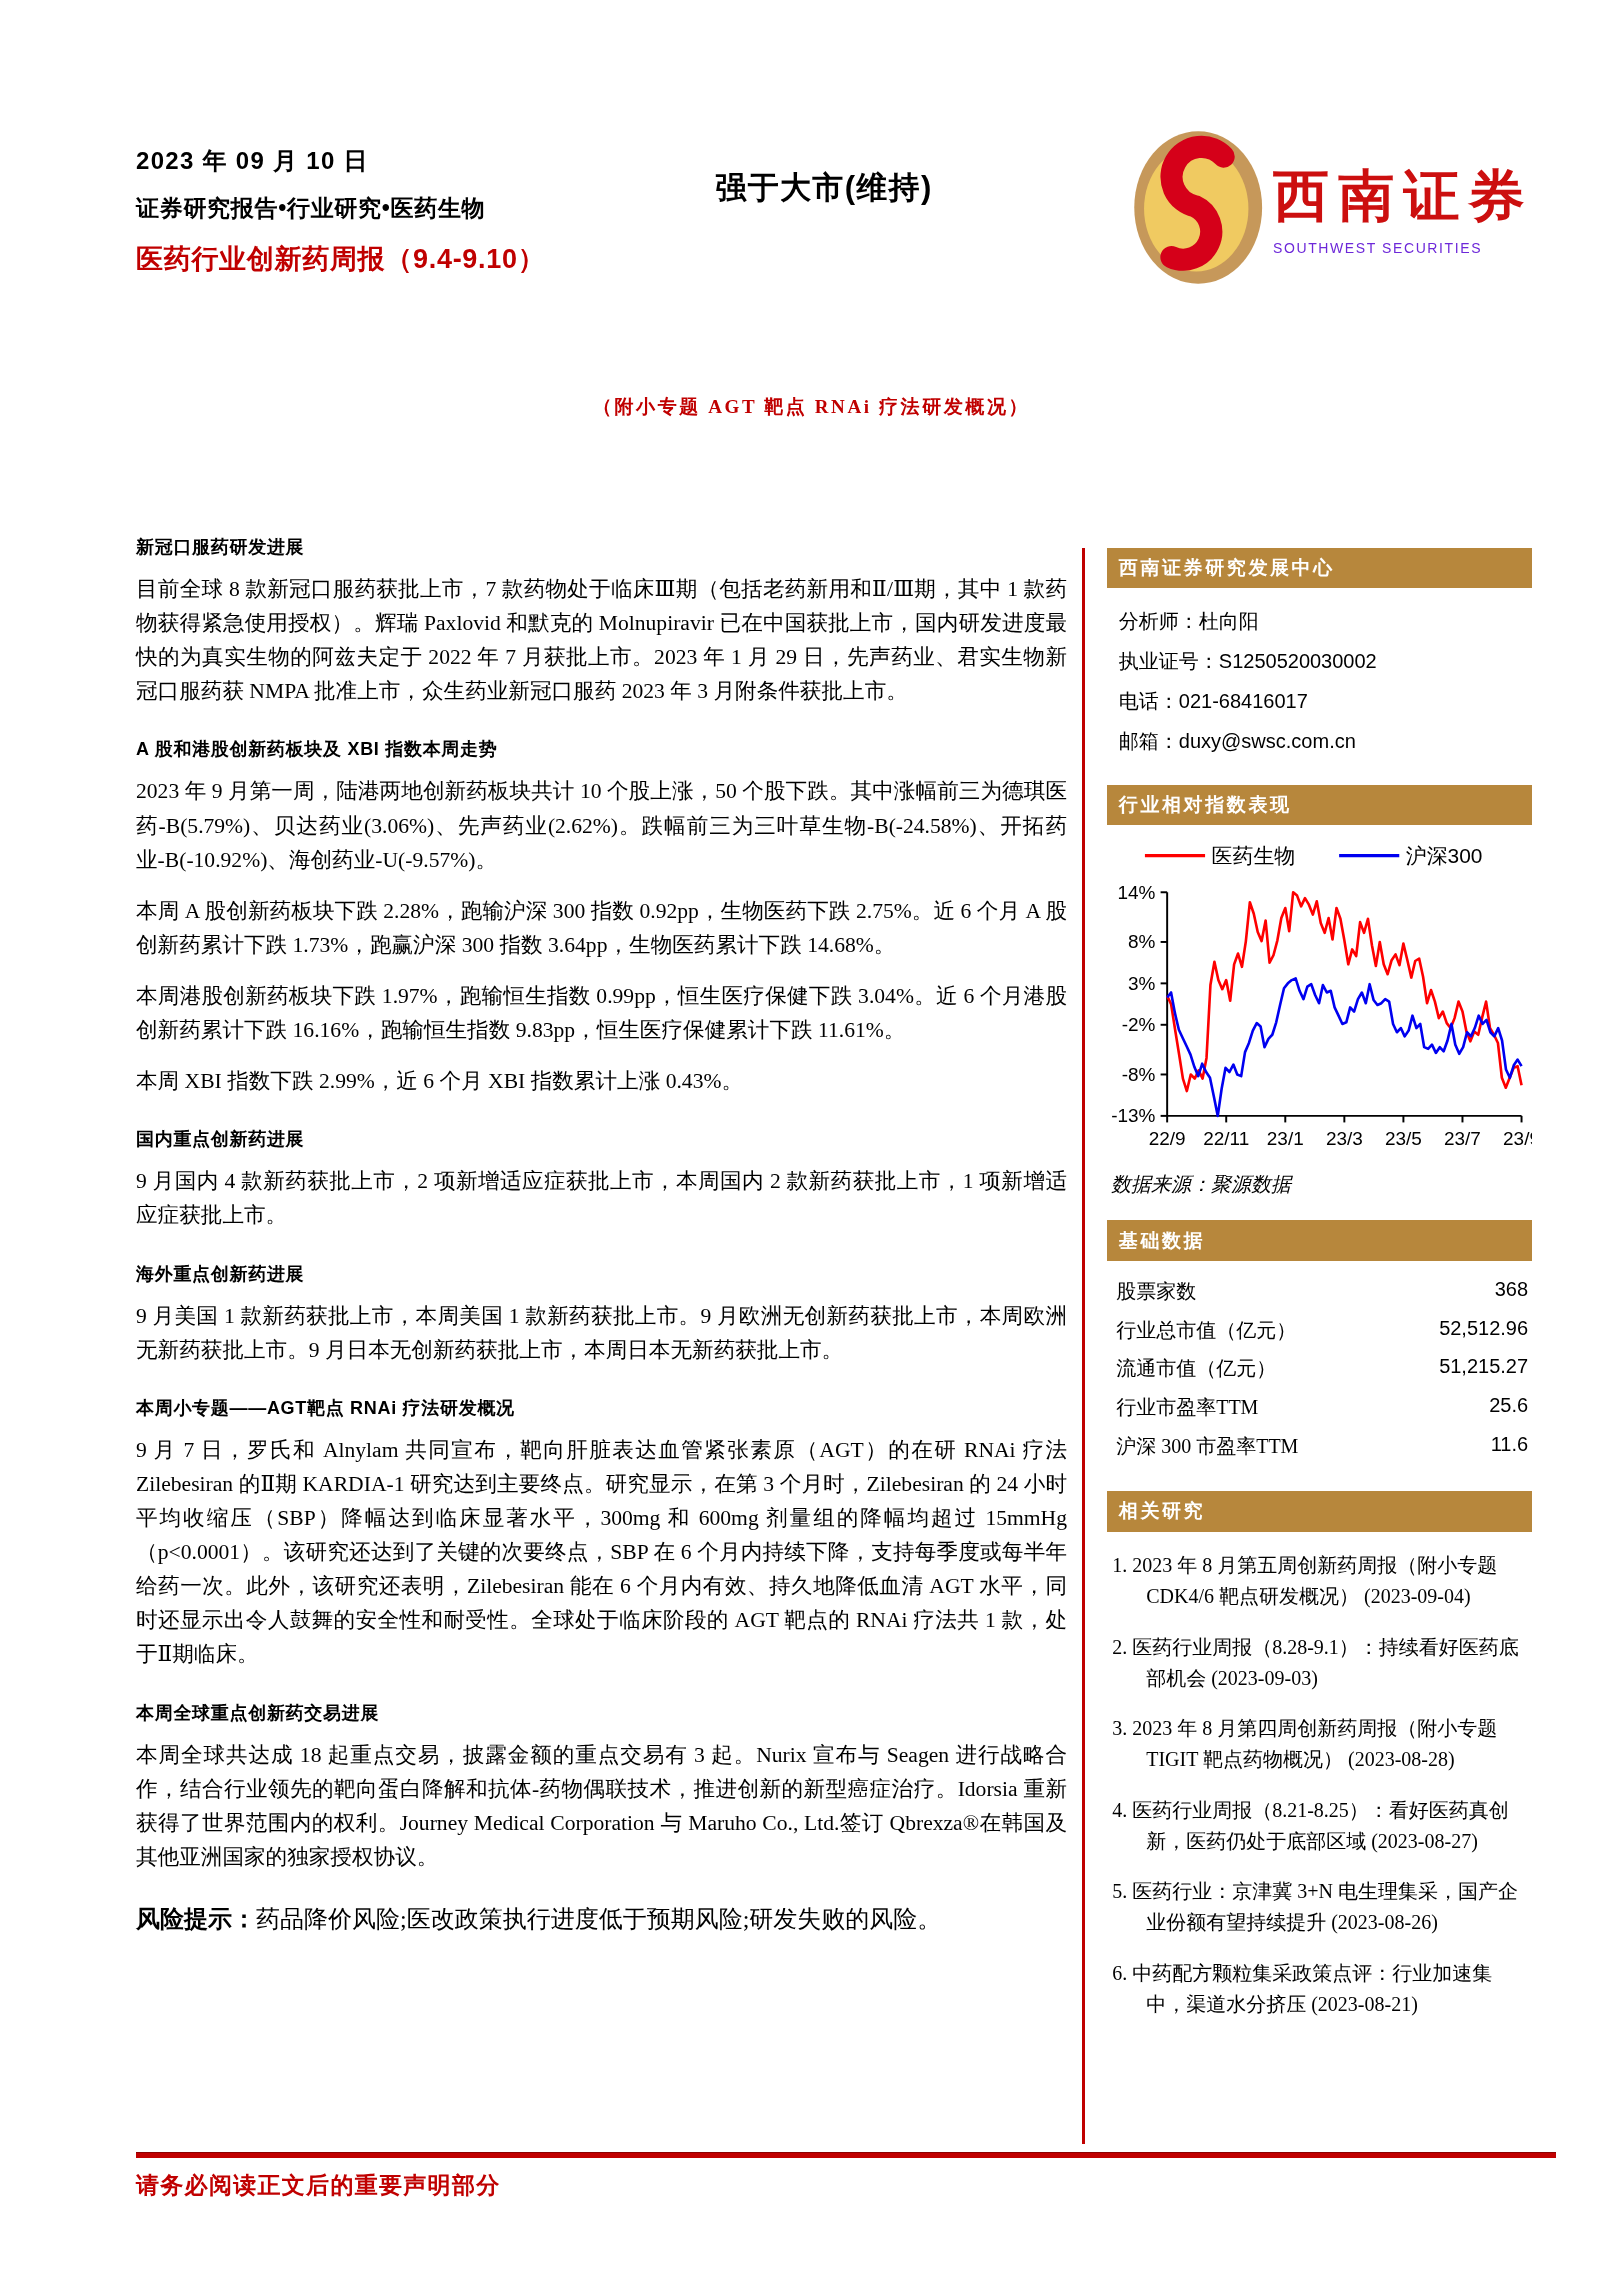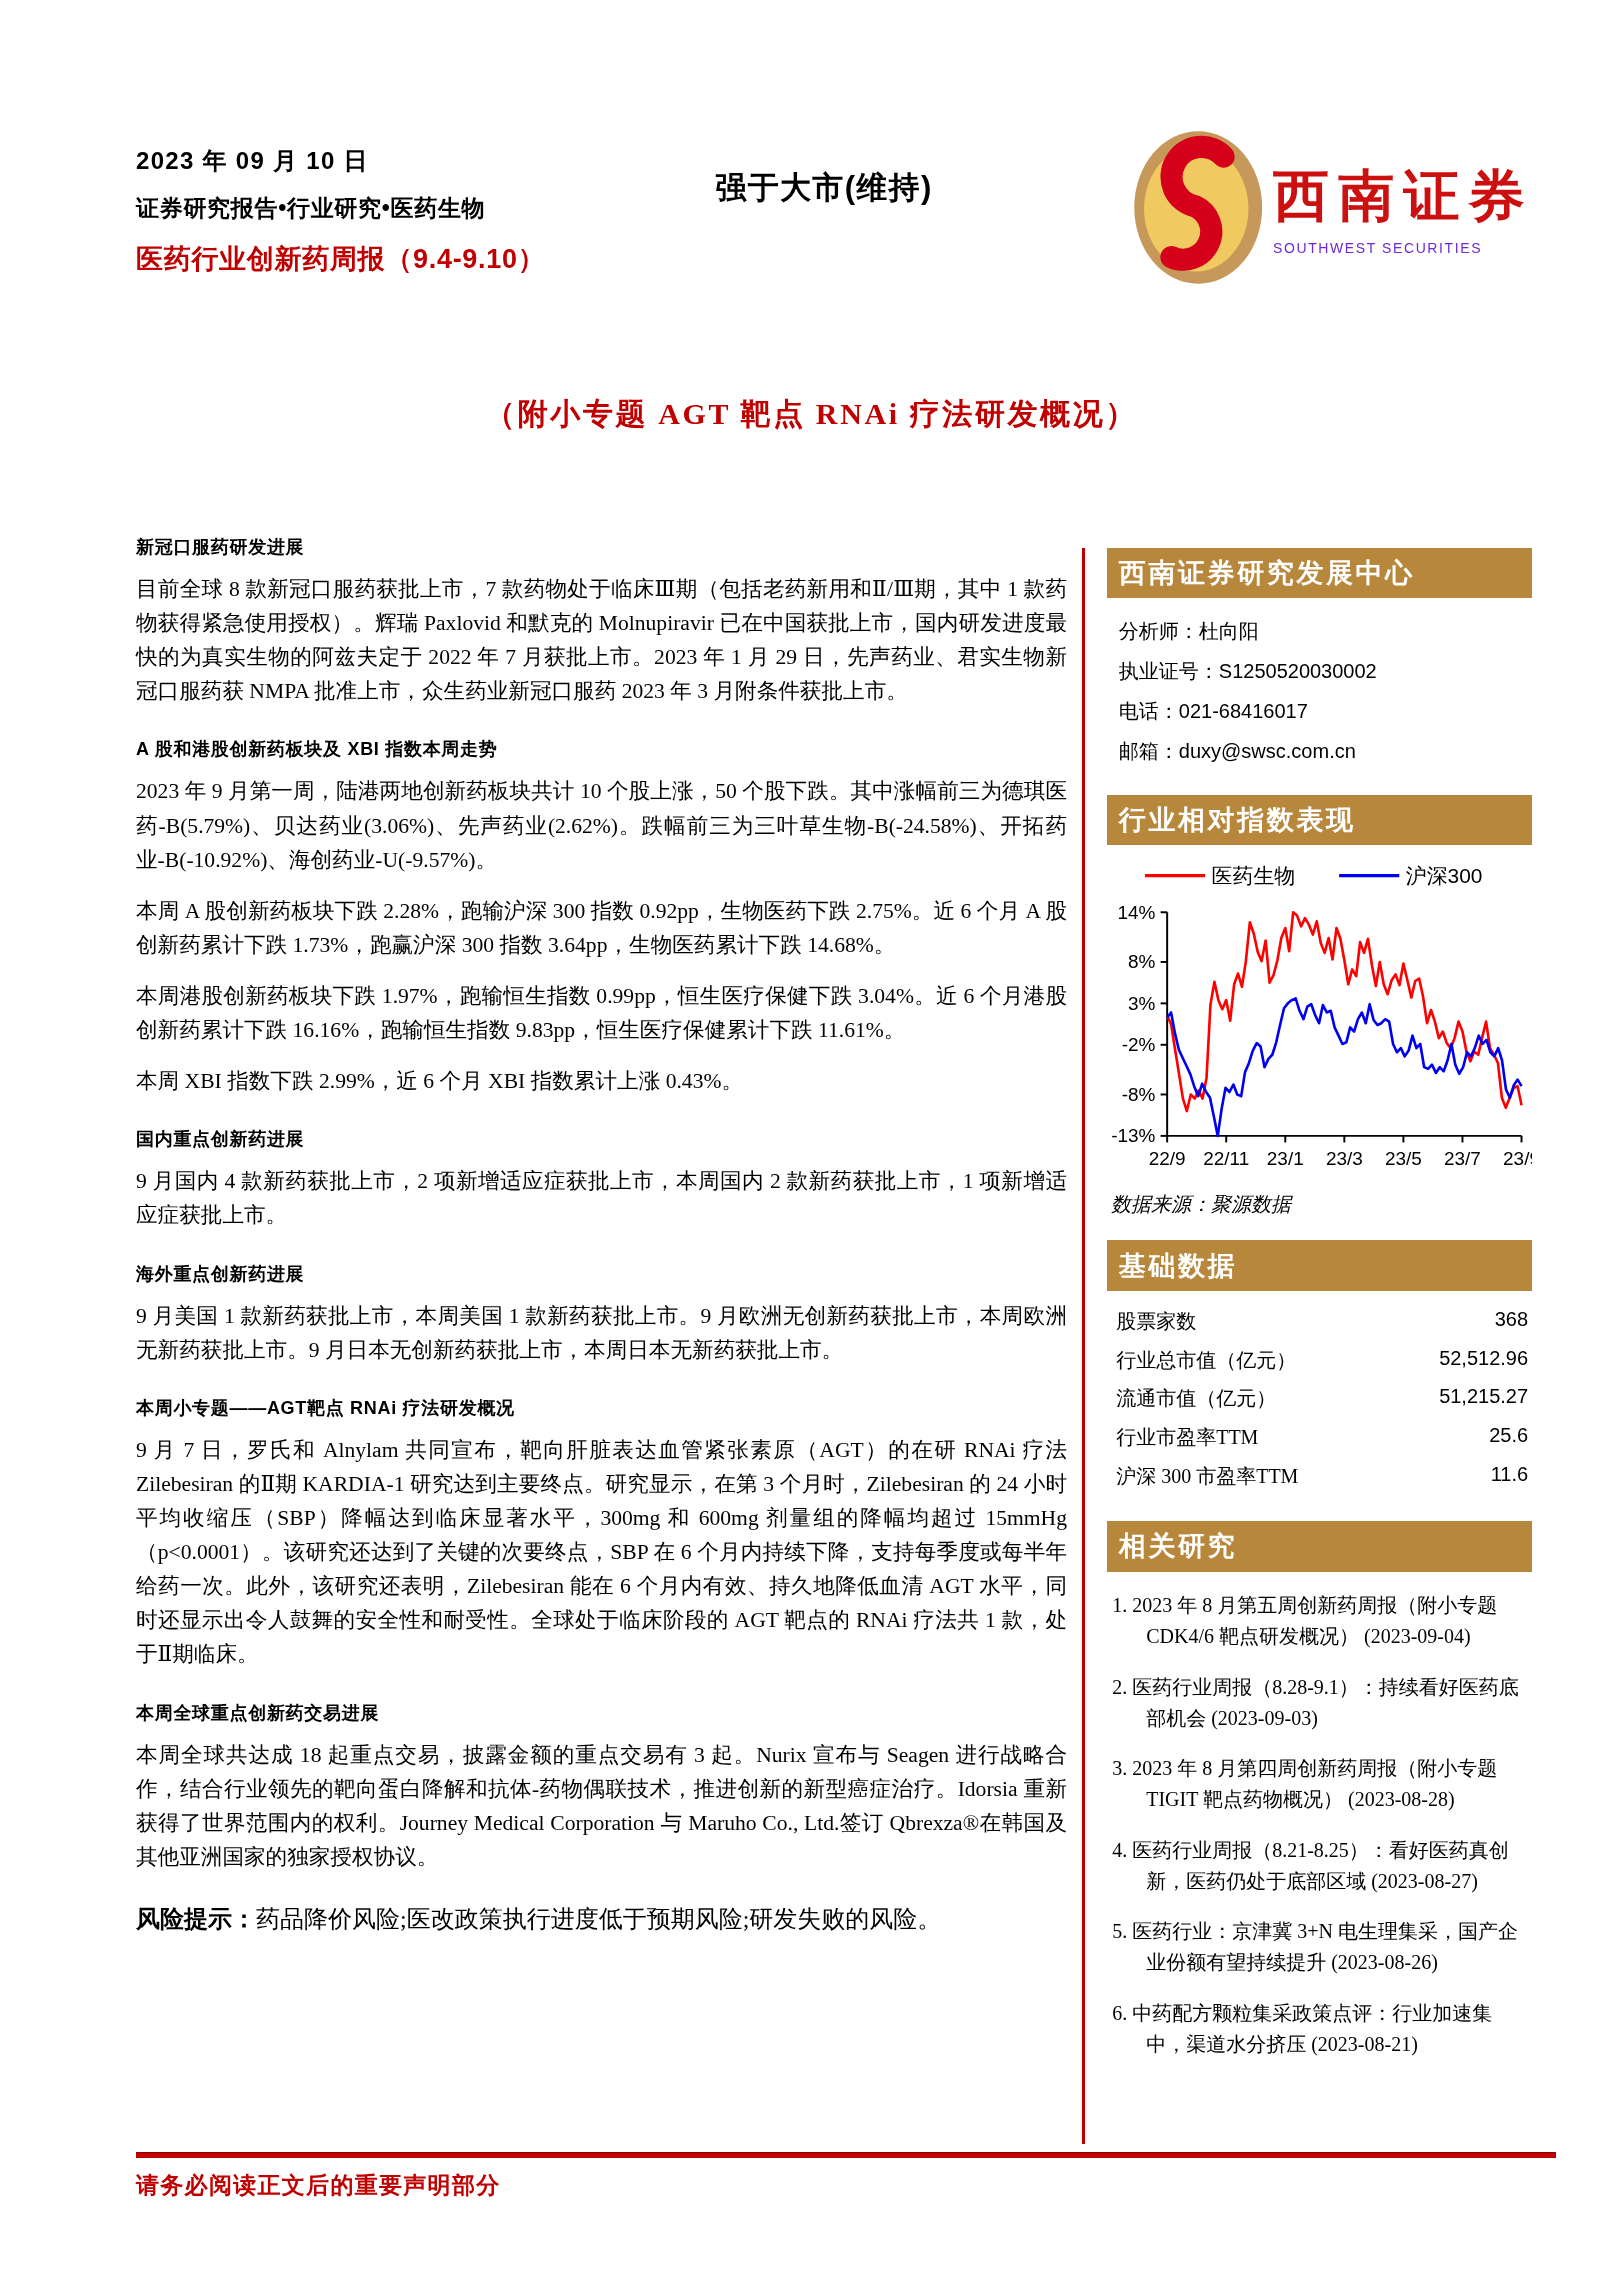--- a/index.html
+++ b/index.html
@@ -11,33 +11,33 @@
   .hdr-date{position:absolute;left:136px;top:145px;font-size:24px;font-weight:bold;letter-spacing:1.3px;}
   .hdr-type{position:absolute;left:136px;top:193px;font-size:23px;font-weight:bold;letter-spacing:0.7px;}
   .hdr-series{position:absolute;left:136px;top:241px;font-size:27px;font-weight:bold;color:var(--accent_red);letter-spacing:0.7px;}
   .hdr-rating{position:absolute;left:628px;top:167px;width:392px;text-align:center;font-size:31px;font-weight:bold;letter-spacing:1.3px;}
   .logo-wrap{position:absolute;left:1131px;top:129px;width:405px;height:157px;display:flex;align-items:center;}
   .logo-mark{flex:0 0 auto;}
   .logo-texts{margin-left:5px;}
   .logo-cn{font-size:56px;font-weight:bold;color:#cc0f0f;font-family:"Liberation Serif","DejaVu Serif",serif;letter-spacing:9.2px;white-space:nowrap;}
   .logo-en{font-size:14px;font-weight:normal;color:#6d28d9;letter-spacing:1.6px;margin-top:5.2px;}
   .doc-title{position:absolute;left:0;top:327px;width:100%;text-align:center;font-size:39px;font-weight:bold;color:var(--accent_red);letter-spacing:5.2px;font-family:"Liberation Serif","DejaVu Serif",serif;}
-  .doc-subtitle{position:absolute;left:0;top:394px;width:100%;text-align:center;font-size:30px;font-weight:bold;color:var(--accent_red);letter-spacing:2.6px;font-family:"Liberation Serif","DejaVu Serif",serif;}
+  .doc-subtitle{position:absolute;left:0;top:394px;width:100%;text-align:center;font-size:19px;font-weight:bold;color:var(--accent_red);letter-spacing:2.6px;font-family:"Liberation Serif","DejaVu Serif",serif;}
   
   #left-col{position:absolute;left:136px;top:535px;width:931px;}
   .sec-heading{font-size:18px;font-weight:bold;margin:29px 0 13px 0;letter-spacing:0.7px;}
   .sec-heading:first-child{margin-top:0;}
   .para{font-size:21.6px;line-height:1.58;text-align:justify;margin:0 0 17px 0;
         font-family:"Liberation Serif","DejaVu Serif",serif;}
   #risk-line{font-size:24px;line-height:1.55;margin-top:26px;font-family:"Liberation Serif","DejaVu Serif",serif;}
   #risk-line .risk-label{font-weight:bold;font-family:"Liberation Sans","DejaVu Sans",sans-serif;}
   .v-divider{position:absolute;left:1082px;top:548px;width:2.6px;height:1596px;background:var(--accent_red);}
   
   #right-col{position:absolute;left:1107px;top:548px;width:425px;}
-  .banner{background:var(--banner_gold);color:#fff;font-weight:bold;font-size:27px;
+  .banner{background:var(--banner_gold);color:#fff;font-weight:bold;font-size:19px;
           padding:7.2px 0 7.2px 11.8px;letter-spacing:2.6px;}
   .rc-block{padding:19.6px 0 17px 11.8px;}
   .rc-line{font-size:20px;margin-bottom:13px;white-space:nowrap;}
   .rc-line .rc-label{font-family:"Liberation Serif","DejaVu Serif",serif;}
   .chart-wrap{margin-top:10.5px;}
   .chart-source{font-size:20px;font-style:italic;font-family:"Liberation Serif","DejaVu Serif",serif;margin:6.5px 0 22px 3.9px;}
   .bd-rows{padding:17px 3.9px 19.6px 9.2px;}
   .bd-row{display:flex;justify-content:space-between;font-size:20px;margin-bottom:11.8px;}
   .bd-row .bd-label{font-family:"Liberation Serif","DejaVu Serif",serif;}
   .bd-row .bd-value{font-weight:normal;}

